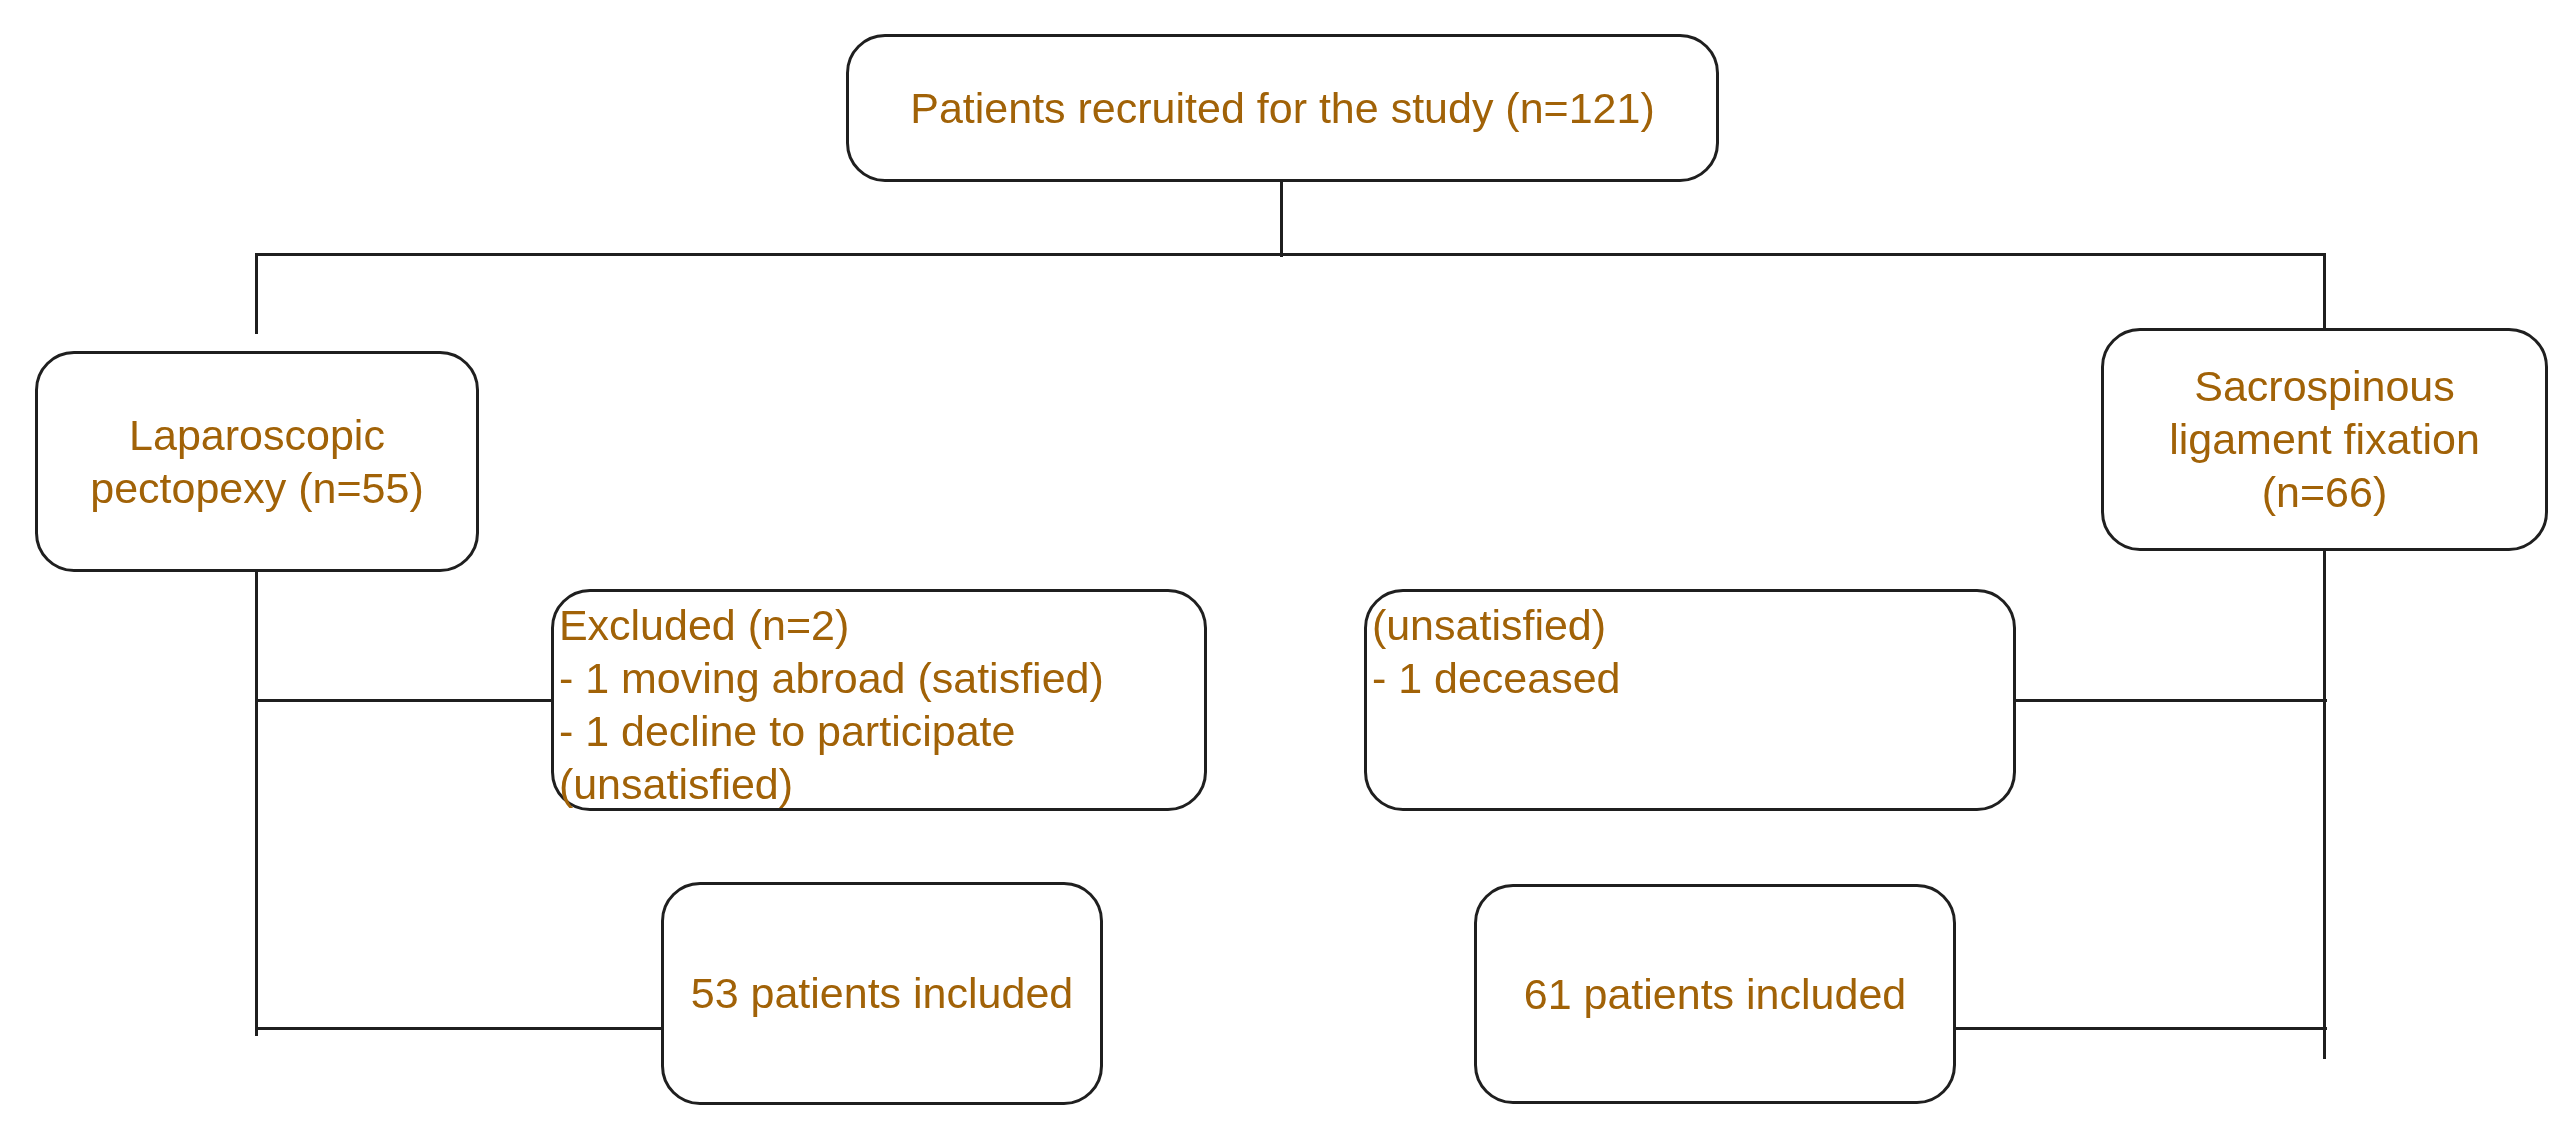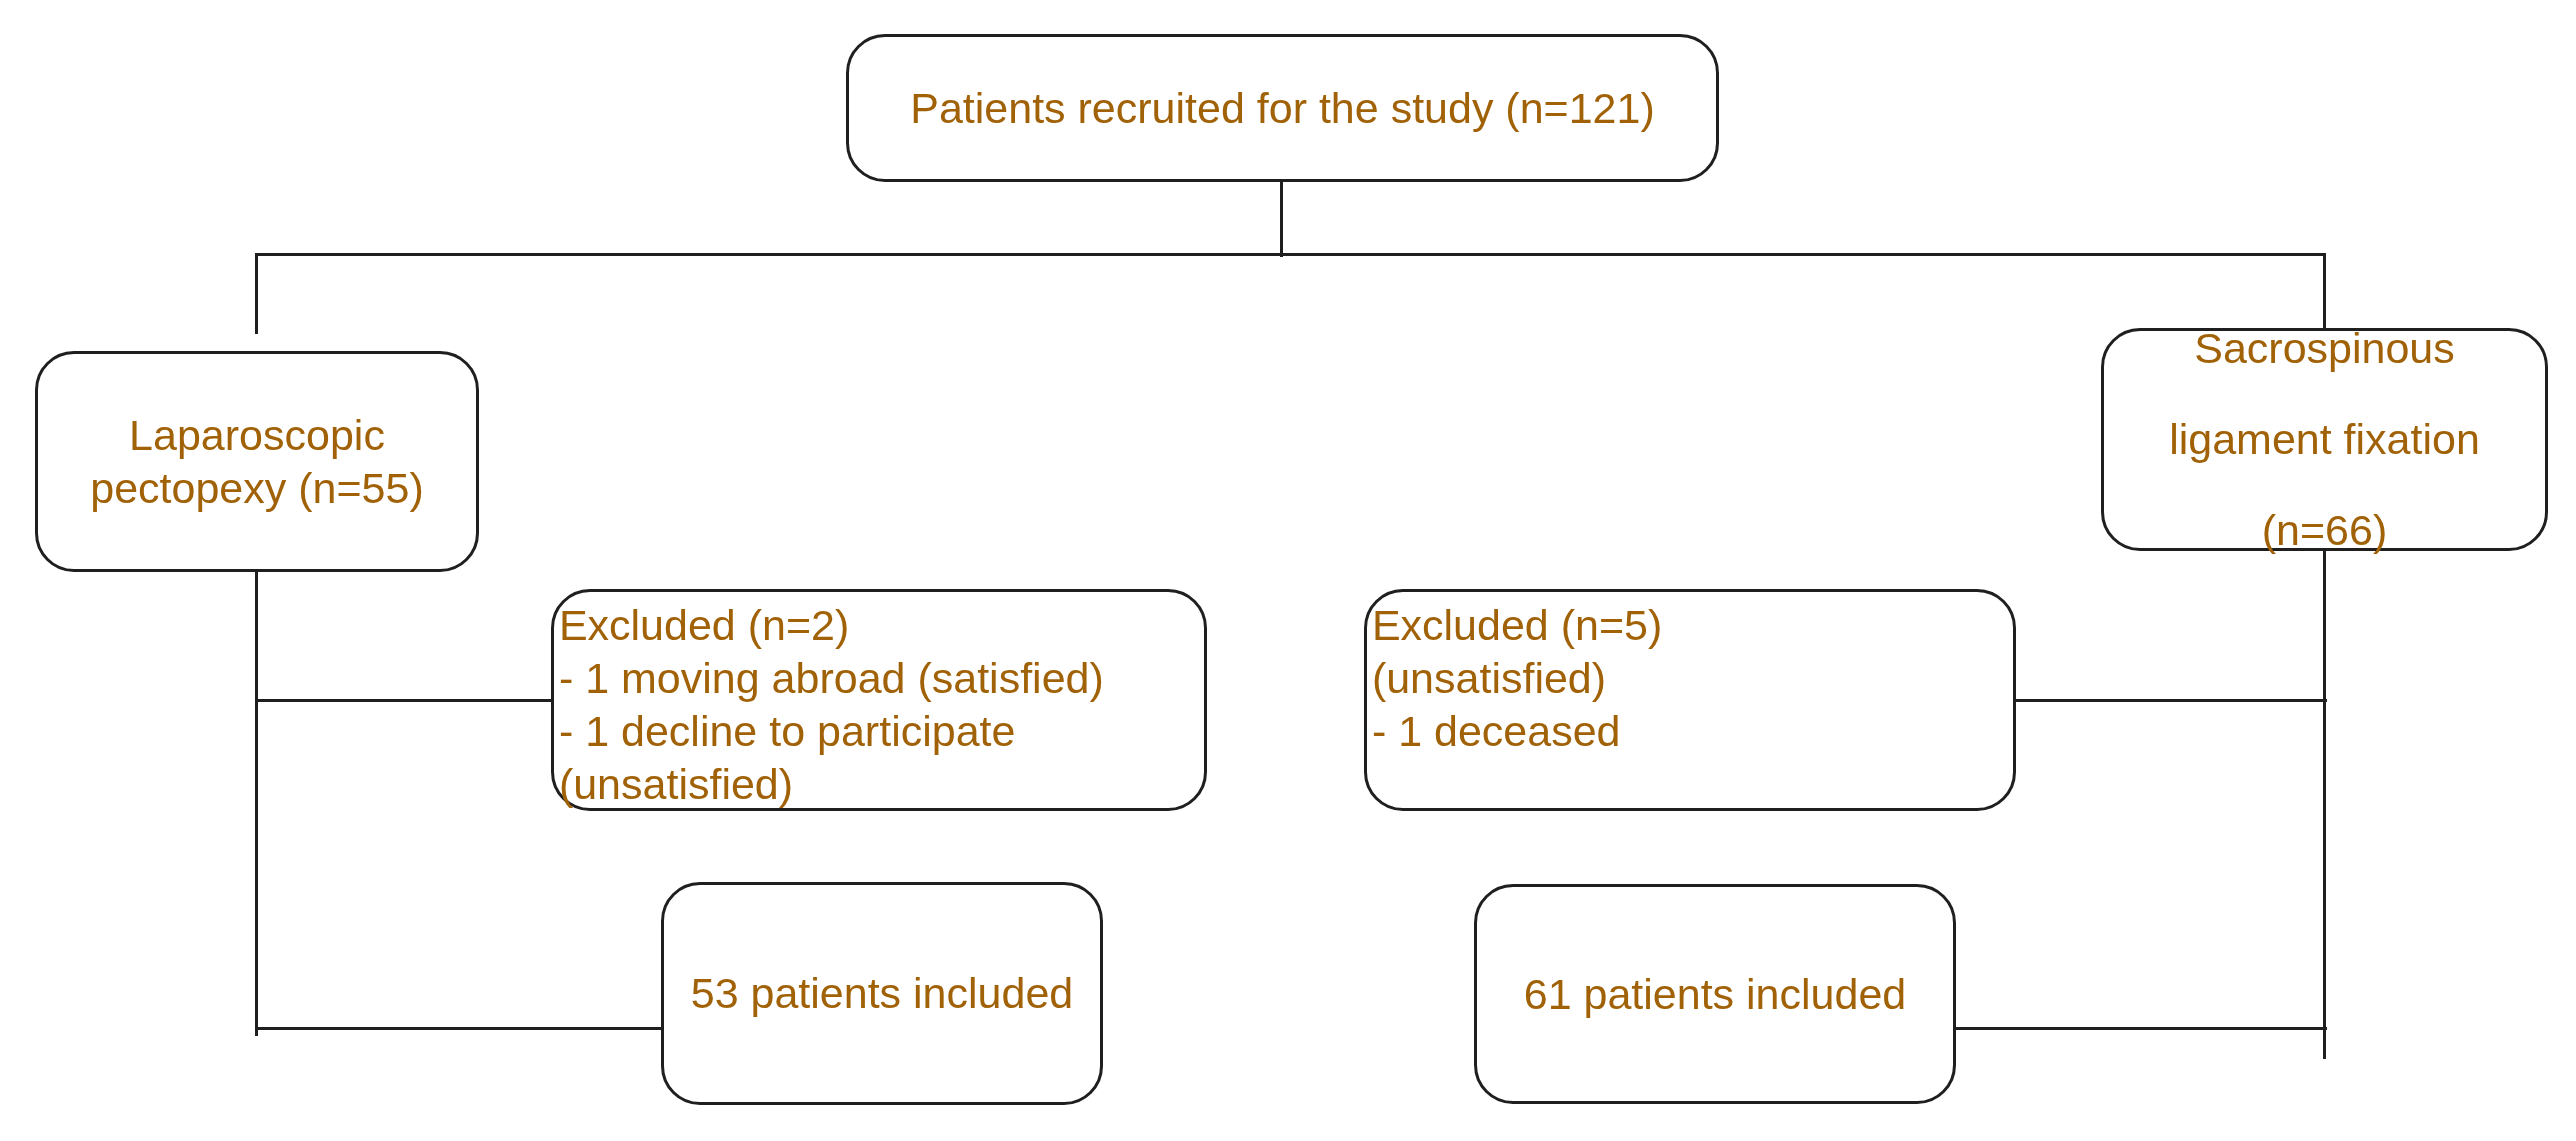--- a/index.html
+++ b/index.html
@@ -65,35 +65,34 @@
 
   <div class="box center" style="left:846px; top:34px; width:873px; height:148px;">
     <div>Patients recruited for the study (n=121)</div>
   </div>
 
   <div class="box center" style="left:35px; top:331px; width:444px; height:221px;margin-top:20px;">
     <div>Laparoscopic</div>
     <div>pectopexy (n=55)</div>
   </div>
 
-  <div class="box center" style="left:2101px; top:328px; width:447px; height:223px;gap:38px;">
+  <div class="box center" style="left:2101px; top:328px; width:447px; height:223px;">
     <div>Sacrospinous</div>
     <div>ligament fixation</div>
     <div>(n=66)</div>
   </div>
 
   <div class="box excl" style="left:551px; top:589px; width:656px; height:222px;">
     <div class="title">Excluded (n=2)</div>
     <div>- 1 moving abroad (satisfied)</div>
     <div>- 1 decline to participate</div>
     <div>(unsatisfied)</div>
   </div>
 
   <div class="box excl" style="left:1364px; top:589px; width:652px; height:222px;">
-    <div class="title">Excluded (n=5)</div>
     <div>(unsatisfied)</div>
     <div>- 1 deceased</div>
   </div>
 
   <div class="box center" style="left:661px; top:882px; width:442px; height:223px;">
     <div>53 patients included</div>
   </div>
 
   <div class="box center" style="left:1474px; top:884px; width:482px; height:220px;">
     <div>61 patients included</div>

